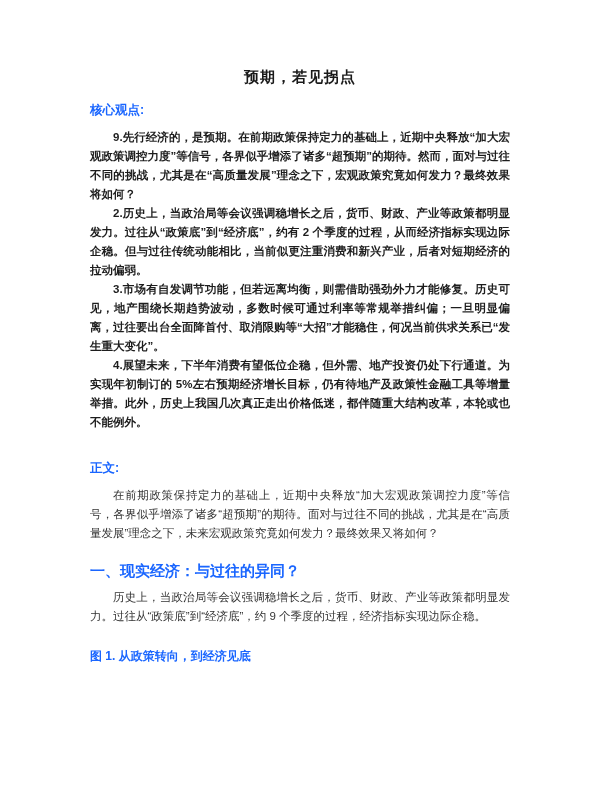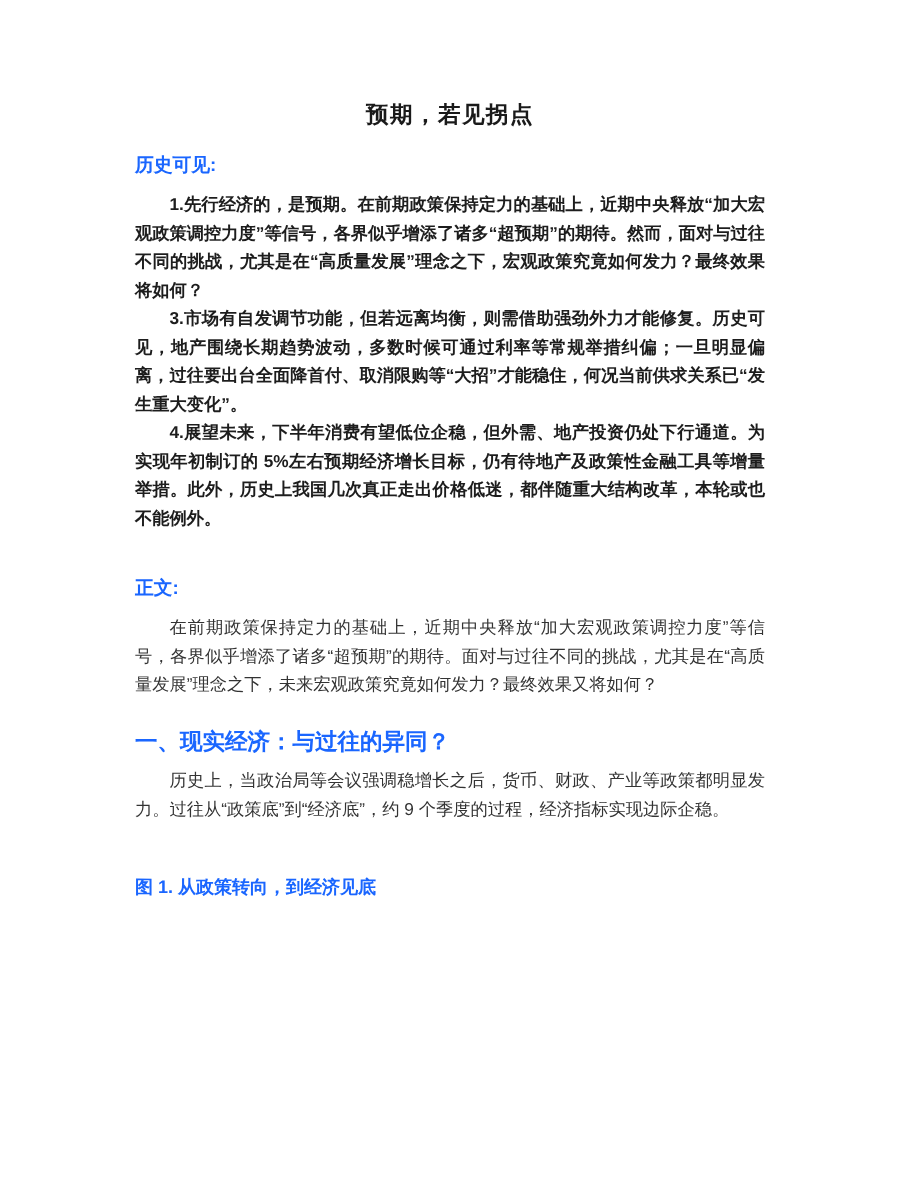--- a/index.html
+++ b/index.html
@@ -49,38 +49,39 @@
     margin-top: 29px;
   }
   .sec-heading {
     margin: 21px 0 10px 0;
     font-size: 15px;
     line-height: 14px;
     font-weight: 700;
     color: #1a66ff;
   }
   .fig-caption {
-    margin: 34px 0 0 0;
+    margin: 23px 0 0 0;
     font-size: 12px;
     line-height: 14px;
     font-weight: 700;
     color: #1a66ff;
   }
 </style>
 </head>
 <body>
 
 <div class="page">
 
   <h1 class="doc-title">预期，若见拐点</h1>
 
-  <div class="blue-label">历史可见:</div>
+  <div class="blue-label">核心观点:</div>
 
-  <p class="para bold">1.先行经济的，是预期。在前期政策保持定力的基础上，近期中央释放“加大宏观政策调控力度”等信号，各界似乎增添了诸多“超预期”的期待。然而，面对与过往不同的挑战，尤其是在“高质量发展”理念之下，宏观政策究竟如何发力？最终效果将如何？</p>
+  <p class="para bold">9.先行经济的，是预期。在前期政策保持定力的基础上，近期中央释放“加大宏观政策调控力度”等信号，各界似乎增添了诸多“超预期”的期待。然而，面对与过往不同的挑战，尤其是在“高质量发展”理念之下，宏观政策究竟如何发力？最终效果将如何？</p>
 
+  <p class="para bold">2.历史上，当政治局等会议强调稳增长之后，货币、财政、产业等政策都明显发力。过往从“政策底”到“经济底”，约有 2 个季度的过程，从而经济指标实现边际企稳。但与过往传统动能相比，当前似更注重消费和新兴产业，后者对短期经济的拉动偏弱。</p>
 
   <p class="para bold">3.市场有自发调节功能，但若远离均衡，则需借助强劲外力才能修复。历史可见，地产围绕长期趋势波动，多数时候可通过利率等常规举措纠偏；一旦明显偏离，过往要出台全面降首付、取消限购等“大招”才能稳住，何况当前供求关系已“发生重大变化”。</p>
 
   <p class="para bold">4.展望未来，下半年消费有望低位企稳，但外需、地产投资仍处下行通道。为实现年初制订的 5%左右预期经济增长目标，仍有待地产及政策性金融工具等增量举措。此外，历史上我国几次真正走出价格低迷，都伴随重大结构改革，本轮或也不能例外。</p>
 
   <div class="blue-label main-text-label">正文:</div>
 
   <p class="para">在前期政策保持定力的基础上，近期中央释放“加大宏观政策调控力度”等信号，各界似乎增添了诸多“超预期”的期待。面对与过往不同的挑战，尤其是在“高质量发展”理念之下，未来宏观政策究竟如何发力？最终效果又将如何？</p>
 
   <h2 class="sec-heading">一、现实经济：与过往的异同？</h2>

